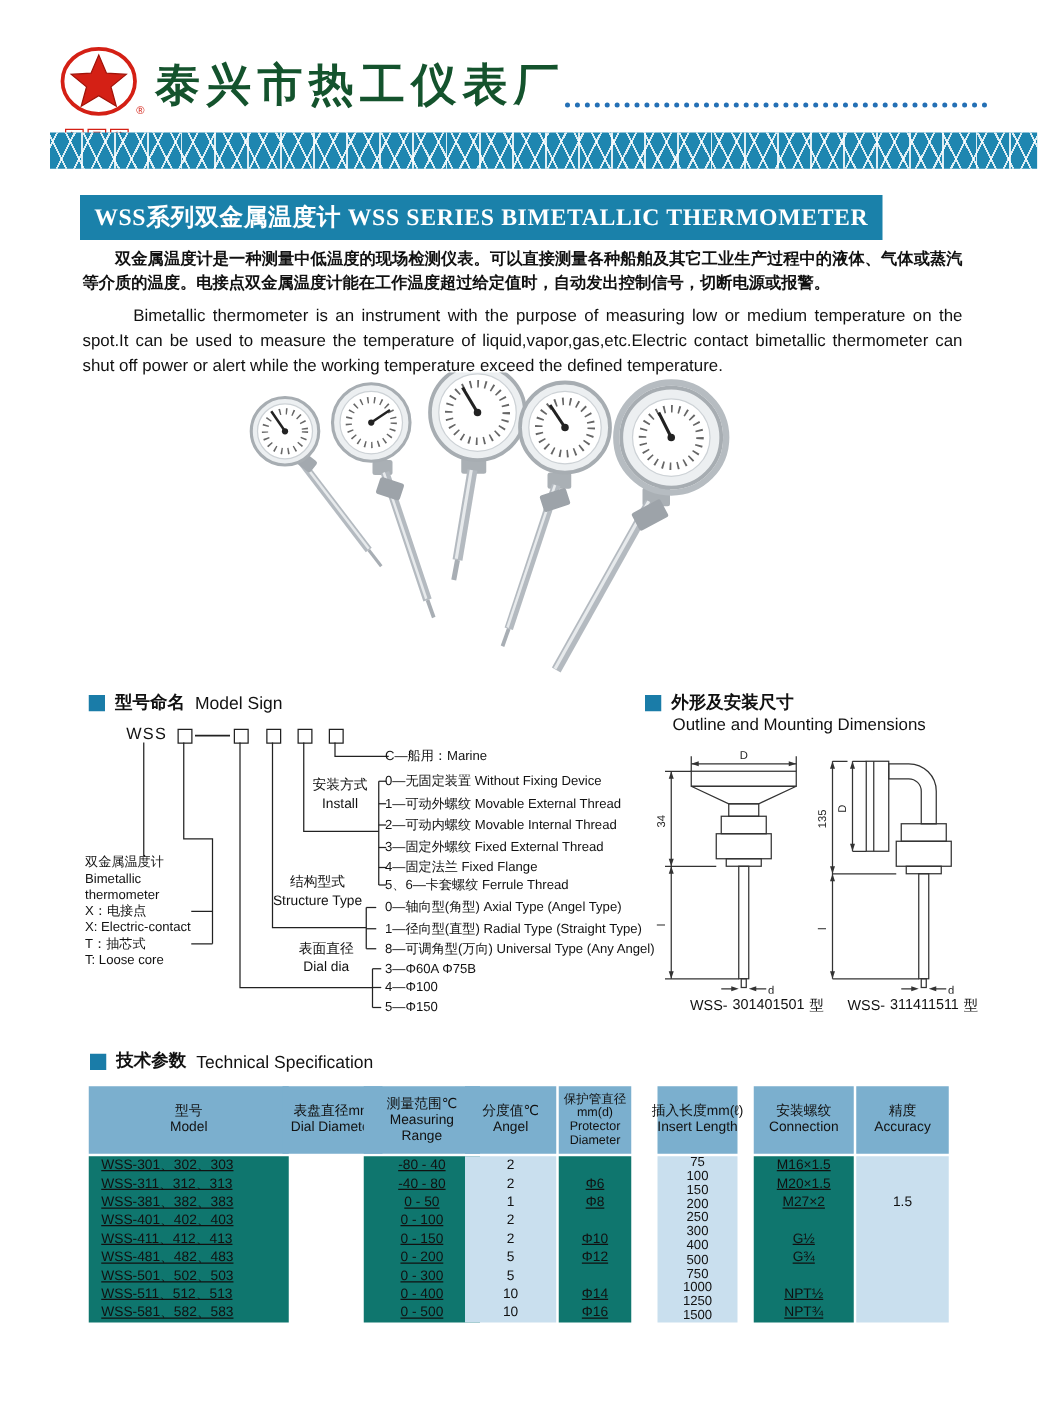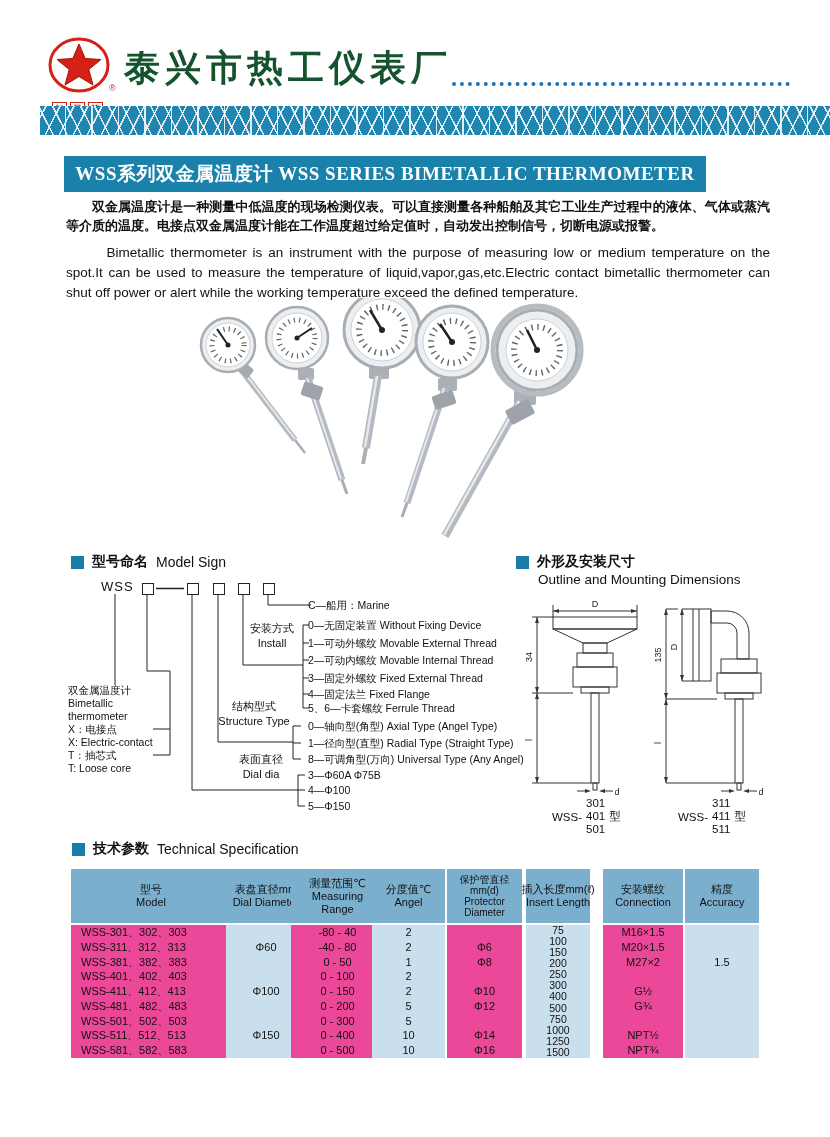--- a/index.html
+++ b/index.html
@@ -35,29 +35,29 @@
 
   
   .modrow{position:absolute;left:243px;height:13px;line-height:13px;font-size:10.5px;white-space:nowrap;}
   .leftlab{position:absolute;left:3px;height:13px;line-height:13px;font-size:10.5px;white-space:nowrap;}
   .grplab{position:absolute;text-align:center;font-size:11px;line-height:15px;white-space:nowrap;}
   .wssbox{position:absolute;top:30px;width:10px;height:10px;border:1px solid #222;background:#fff;}
   .wsstext{position:absolute;left:36px;top:26px;font-size:13px;letter-spacing:1px;}
 
   
   .cap{position:absolute;display:flex;align-items:center;gap:4px;font-size:11.5px;white-space:nowrap;}
-  .cap .stack{display:flex;flex-direction:column;text-align:left;line-height:13px;}
+  .cap .stack{display:flex;flex-direction:row;text-align:left;line-height:13px;}
 
   
   .tcol{position:absolute;top:0;}
   .th{height:54px;background:#7bafce;display:flex;flex-direction:column;align-items:center;justify-content:center;}
   .hl{font-size:11px;line-height:13px;text-align:center;white-space:nowrap;}
   .hl.small{font-size:10px;line-height:11px;}
   .tb{margin-top:2px;height:133px;}
-  .grey{background:#ec4899;} .blue{background:#c9dfee;}
+  .grey{background:#0f766e;text-decoration:underline;} .blue{background:#c9dfee;}
   .cell{height:14.78px;line-height:14.78px;font-size:11px;text-align:center;white-space:nowrap;}
   .cell.left{text-align:left;padding-left:10px;}
   .dialcol{display:flex;flex-direction:column;justify-content:space-around;align-items:center;height:133px;}
   .dialcol div{font-size:11px;line-height:11px;}
   .insline{height:11.08px;line-height:11.08px;font-size:10.5px;text-align:center;}
   svg text{font-family:"Liberation Sans","DejaVu Sans",sans-serif;}
 </style>
 </head>
 <body>
 
@@ -345,25 +345,20 @@
         <div class="cell left">WSS-511、512、513</div>
         <div class="cell left">WSS-581、582、583</div>
       </div>
     </div>
 
     <div class="tcol" style="left:138px;width:80px;margin-left:17px;">
       <div class="th">
         <div class="hl">表盘直径mm</div>
         <div class="hl">Dial Diameter</div>
       </div>
-      <div class="tb blue dialcol">
-        <div>Φ60</div>
-        <div>Φ100</div>
-        <div>Φ150</div>
-      </div>
     </div>
 
     <div class="tcol" style="left:220px;width:93px;">
       <div class="th">
         <div class="hl">测量范围℃</div>
         <div class="hl">Measuring</div>
         <div class="hl">Range</div>
       </div>
       <div class="tb grey">
         <div class="cell">-80 - 40</div>
@@ -389,21 +384,21 @@
         <div class="cell">1</div>
         <div class="cell">2</div>
         <div class="cell">2</div>
         <div class="cell">5</div>
         <div class="cell">5</div>
         <div class="cell">10</div>
         <div class="cell">10</div>
       </div>
     </div>
 
-    <div class="tcol" style="left:376px;width:75px;">
+    <div class="tcol" style="left:376px;width:58px;">
       <div class="th">
         <div class="hl small">保护管直径</div>
         <div class="hl small">mm(d)</div>
         <div class="hl small">Protector</div>
         <div class="hl small">Diameter</div>
       </div>
       <div class="tb grey">
         <div class="cell"></div>
         <div class="cell">Φ6</div>
         <div class="cell">Φ8</div>

